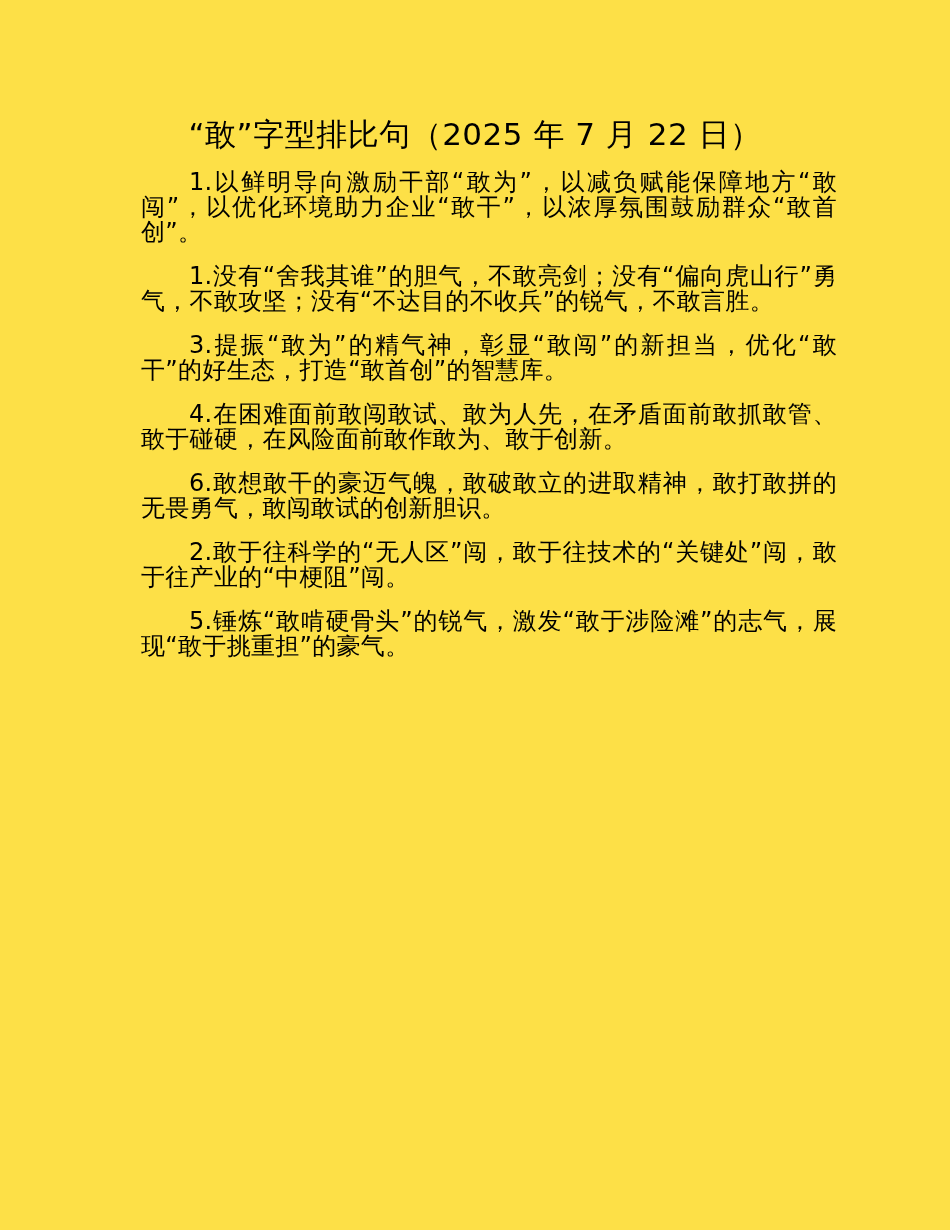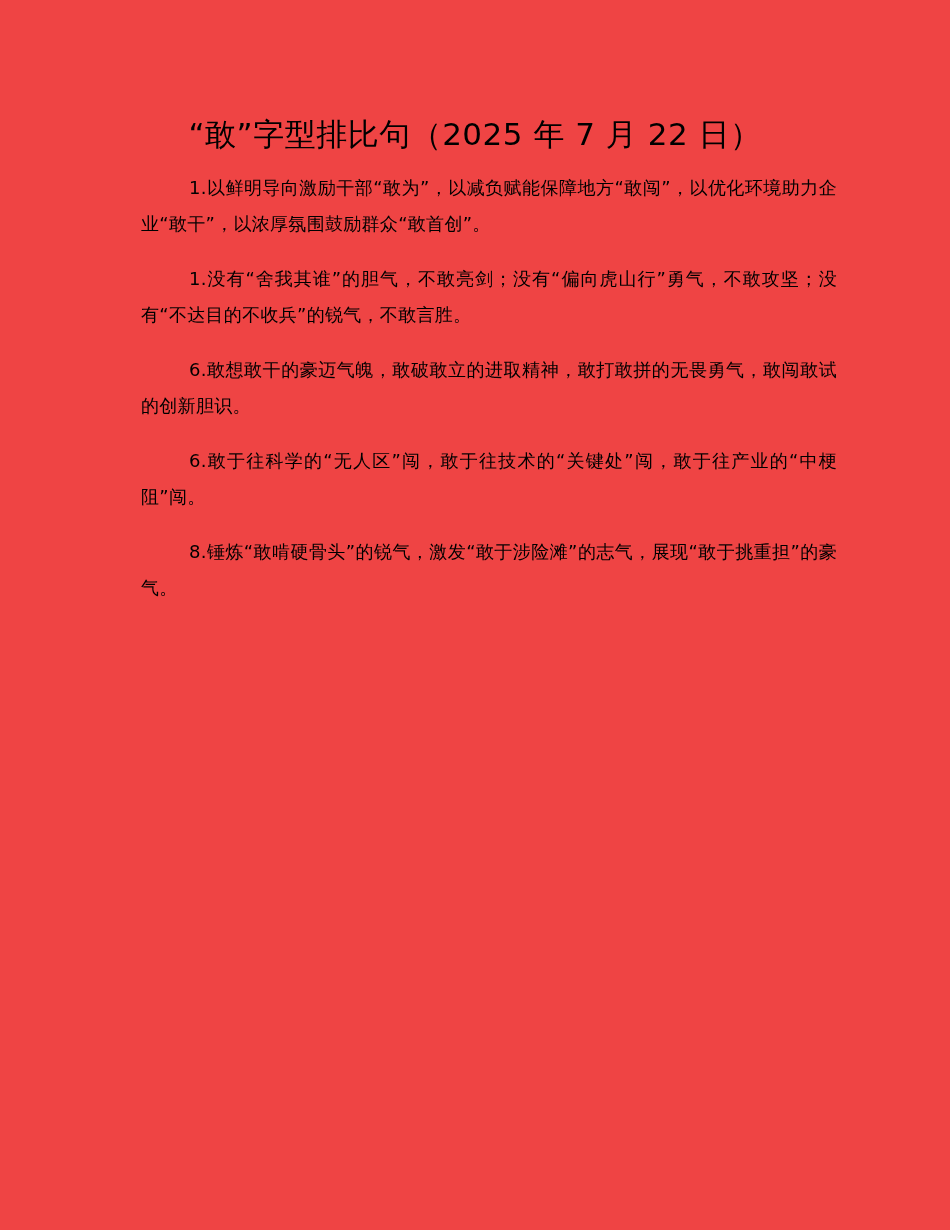--- a/index.html
+++ b/index.html
@@ -14,53 +14,55 @@
       overflow: hidden;
       font-family: "DejaVu Sans", "Liberation Sans", sans-serif;
       color: #000000;
     }
     .page {
       position: absolute;
       left: 0;
       top: 0;
       width: 950px;
       height: 1230px;
-      background: #ef4444;
+      background: #fde047;
     }
     .title {
       position: absolute;
       left: 0;
       top: 112px;
       width: 950px;
       text-align: center;
       font-size: 31px;
       line-height: 44px;
       letter-spacing: 0.5px;
       white-space: nowrap;
     }
     .body {
       position: absolute;
       left: 141px;
       top: 170px;
       width: 696px;
     }
     .para {
-      font-size: 18px;
-      line-height: 36px;
+      font-size: 24px;
+      line-height: 25px;
       text-indent: 48px;
       margin: 0 0 19px 0;
       text-align: justify;
       letter-spacing: 0.3px;
     }
   </style>
 </head>
 <body>
 
 <div class="page">
   <div class="title">“敢”字型排比句（2025 年 7 月 22 日）</div>
   <div class="body">
     <p class="para">1.以鲜明导向激励干部“敢为”，以减负赋能保障地方“敢闯”，以优化环境助力企业“敢干”，以浓厚氛围鼓励群众“敢首创”。</p>
     <p class="para">1.没有“舍我其谁”的胆气，不敢亮剑；没有“偏向虎山行”勇气，不敢攻坚；没有“不达目的不收兵”的锐气，不敢言胜。</p>
+    <p class="para">3.提振“敢为”的精气神，彰显“敢闯”的新担当，优化“敢干”的好生态，打造“敢首创”的智慧库。</p>
+    <p class="para">4.在困难面前敢闯敢试、敢为人先，在矛盾面前敢抓敢管、敢于碰硬，在风险面前敢作敢为、敢于创新。</p>
     <p class="para">6.敢想敢干的豪迈气魄，敢破敢立的进取精神，敢打敢拼的无畏勇气，敢闯敢试的创新胆识。</p>
-    <p class="para">6.敢于往科学的“无人区”闯，敢于往技术的“关键处”闯，敢于往产业的“中梗阻”闯。</p>
-    <p class="para">8.锤炼“敢啃硬骨头”的锐气，激发“敢于涉险滩”的志气，展现“敢于挑重担”的豪气。</p>
+    <p class="para">2.敢于往科学的“无人区”闯，敢于往技术的“关键处”闯，敢于往产业的“中梗阻”闯。</p>
+    <p class="para">5.锤炼“敢啃硬骨头”的锐气，激发“敢于涉险滩”的志气，展现“敢于挑重担”的豪气。</p>
   </div>
 </div>
 
 </body></html>

